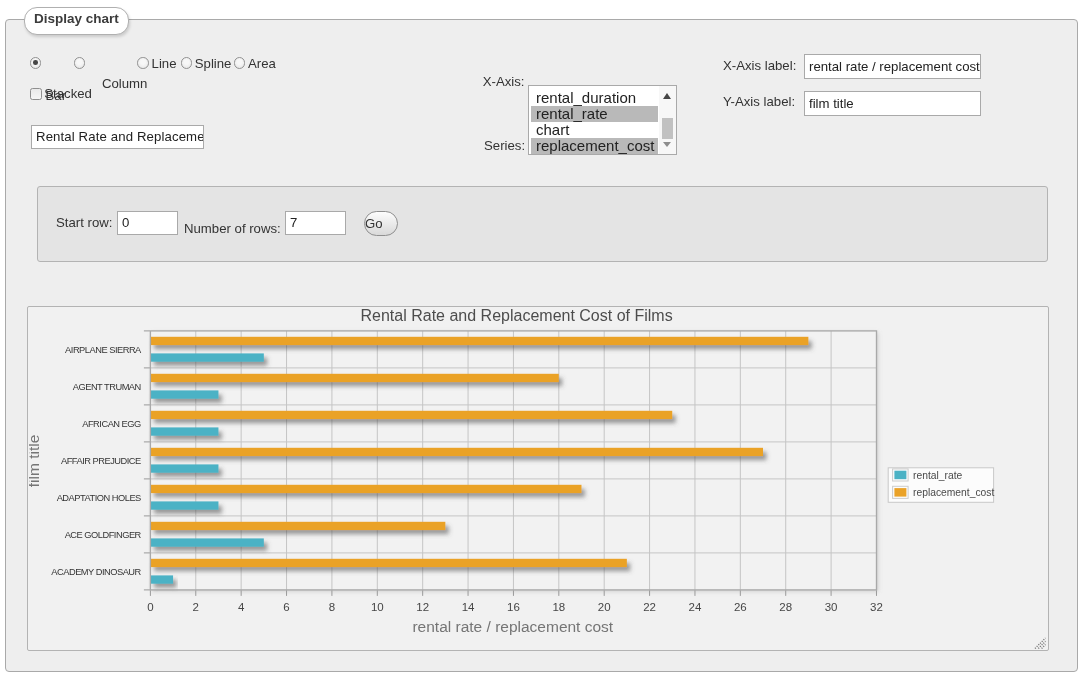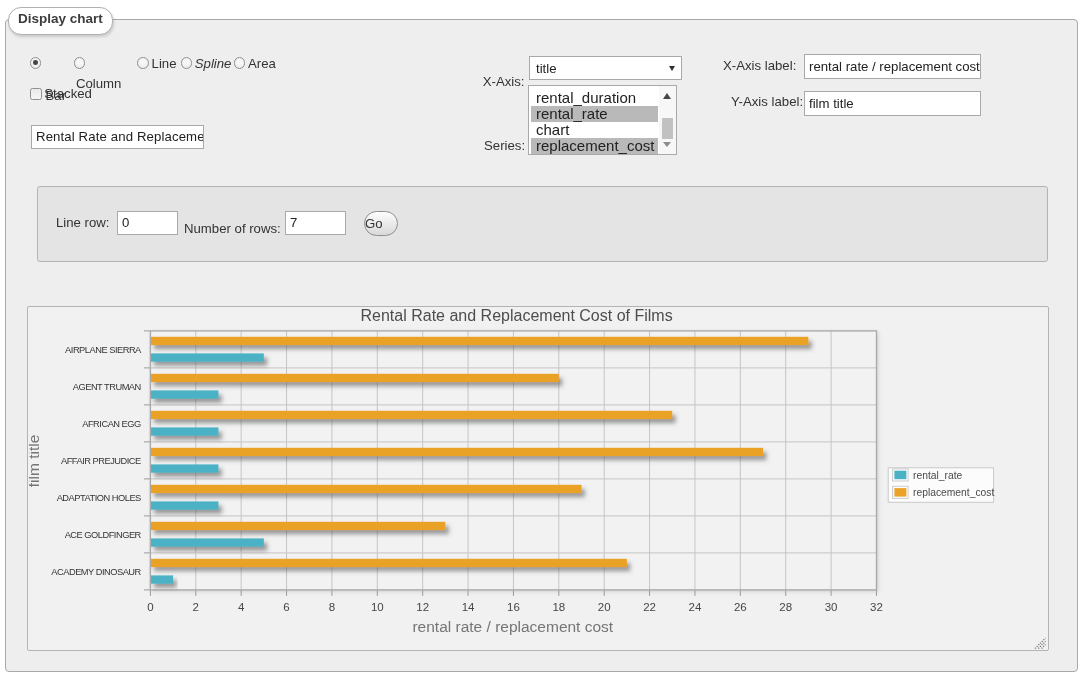--- a/index.html
+++ b/index.html
@@ -1,81 +1,77 @@
 <!DOCTYPE html>
 <html><head>
 <meta charset="utf-8">
 <style>
 * { margin:0; padding:0; box-sizing:border-box; }
 html,body { background:#fff; font-family:"Liberation Sans", sans-serif; }
 #page { position:relative; width:1081px; height:681px; background:#fff; overflow:hidden; }
 .abs { position:absolute; }
 .fs-outer { left:5px; top:19px; width:1073px; height:653px; background:#eeeeee; border:1px solid #a9a9a9; border-radius:4px; }
-.legend1 { left:8px; top:7px; height:28px; line-height:22px; padding:0 9px; background:#fff; border:1px solid #b0b0b0; border-radius:13px; font-size:13.5px; font-weight:bold; color:#3c3c3c; box-shadow:1px 2px 3px rgba(0,0,0,0.15); }
+.legend1 { left:24px; top:7px; height:28px; line-height:22px; padding:0 9px; background:#fff; border:1px solid #b0b0b0; border-radius:13px; font-size:13.5px; font-weight:bold; color:#3c3c3c; box-shadow:1px 2px 3px rgba(0,0,0,0.15); }
 .lbl { font-size:13.2px; color:#333; white-space:nowrap; line-height:15px; }
 .radio { width:11.5px; height:11.5px; border-radius:50%; border:1px solid #919191; background:radial-gradient(circle at 50% 40%, #f7f7f7 30%, #e3e3e3 100%); }
 .radio.on::after { content:""; position:absolute; left:2.4px; top:2.4px; width:4.7px; height:4.7px; border-radius:50%; background:#464646; }
 .checkbox { width:12px; height:12px; border-radius:2.5px; border:1px solid #8f8f8f; background:linear-gradient(#eaeaea,#f6f6f6); }
 .tinput { background:#fff; border:1px solid #a9a9a9; font-size:13.2px; color:#222; line-height:22px; padding:0 0 0 4px; white-space:nowrap; overflow:hidden; }
 .selbox { background:#fff; border:1px solid #a9a9a9; }
 .opt { height:16px; font-size:15px; color:#222; padding-left:5px; line-height:16px; }
 .fs-inner { left:37px; top:186px; width:1011px; height:76px; background:#e4e4e4; border:1px solid #b3b3b3; border-radius:3px; }
 .gobtn { left:364px; top:211px; width:34px; height:25px; border:1px solid #8f8f8f; border-radius:13px; background:linear-gradient(#fdfdfd,#d9d9d9); font-size:13.2px; color:#333; line-height:23px; }
 .chartbox { left:27px; top:306px; width:1022px; height:345px; background:#f1f1f1; border:1px solid #b3b3b3; border-radius:2px; }
 </style>
 </head>
 <body>
 <div id="page">
   <div class="abs fs-outer"></div>
   <div class="abs legend1">Display chart</div>
 
   <div class="abs radio on" style="left:29.9px;top:57px;"></div>
   <div class="abs lbl" style="left:45.5px;top:55.7px;margin-top:32px;">Bar</div>
   <div class="abs radio" style="left:73.5px;top:57px;"></div>
-  <div class="abs lbl" style="left:76px;top:55.7px;margin-top:20px;">Column</div>
+  <div class="abs lbl" style="left:102px;top:55.7px;margin-top:20px;">Column</div>
   <div class="abs radio" style="left:137.0px;top:57px;"></div>
   <div class="abs lbl" style="left:151.6px;top:55.7px;">Line</div>
   <div class="abs radio" style="left:180.7px;top:57px;"></div>
-  <div class="abs lbl" style="left:194.8px;top:55.7px;font-style:italic;">Spline</div>
+  <div class="abs lbl" style="left:194.8px;top:55.7px;">Spline</div>
   <div class="abs radio" style="left:233.8px;top:57px;"></div>
   <div class="abs lbl" style="left:248.0px;top:55.7px;">Area</div>
 
   <div class="abs checkbox" style="left:29.5px;top:88px;"></div>
   <div class="abs lbl" style="left:44.3px;top:86.3px;">Stacked</div>
 
   <div class="abs tinput" style="left:31px;top:125px;width:173px;height:24px;letter-spacing:0.12px;">Rental Rate and Replacement Cost of Films</div>
 
   <div class="abs lbl" style="left:482.7px;top:57.6px;margin-top:16px;">X-Axis:</div>
-  <div class="abs selbox" style="left:529px;top:56px;width:153px;height:24px;">
-    <div class="abs" style="left:6px;top:4.2px;font-size:13.2px;line-height:15px;color:#222;">title</div>
-    <div class="abs" style="right:6px;top:9.4px;width:0;height:0;border-left:3px solid transparent;border-right:3px solid transparent;border-top:5.2px solid #2f2f2f;"></div>
-  </div>
 
   <div class="abs lbl" style="left:484px;top:138px;">Series:</div>
   <div class="abs selbox" style="left:528px;top:85px;width:149px;height:70px;overflow:hidden;">
     <div class="abs" style="left:2px;top:4px;width:127px;">
       <div class="opt">rental_duration</div>
       <div class="opt" style="background:#b9b9b9;">rental_rate</div>
       <div class="opt">chart</div>
       <div class="opt" style="background:#b9b9b9;">replacement_cost</div>
     </div>
     <div class="abs" style="right:0;top:0;width:17px;height:68px;background:#f7f7f7;">
       <div class="abs" style="left:3.5px;top:6.5px;width:0;height:0;border-left:4.5px solid transparent;border-right:4.5px solid transparent;border-bottom:6px solid #454545;"></div>
       <div class="abs" style="left:3px;top:32px;width:11px;height:21px;background:#c1c1c1;"></div>
       <div class="abs" style="left:3.5px;top:55.5px;width:0;height:0;border-left:4.5px solid transparent;border-right:4.5px solid transparent;border-top:5.5px solid #8d8d8d;"></div>
     </div>
   </div>
 
   <div class="abs lbl" style="left:723px;top:58.1px;">X-Axis label:</div>
   <div class="abs tinput" style="left:804px;top:54px;width:177px;height:25px;line-height:23px;">rental rate / replacement cost</div>
-  <div class="abs lbl" style="left:723px;top:93.7px;margin-left:8px;">Y-Axis label:</div>
+  <div class="abs lbl" style="left:723px;top:93.7px;">Y-Axis label:</div>
   <div class="abs tinput" style="left:804px;top:91px;width:177px;height:25px;line-height:23px;">film title</div>
 
   <div class="abs fs-inner"></div>
-  <div class="abs lbl" style="left:56px;top:215.4px;">Line row:</div>
+  <div class="abs lbl" style="left:56px;top:215.4px;">Start row:</div>
   <div class="abs tinput" style="left:117px;top:211px;width:61px;height:24px;">0</div>
   <div class="abs lbl" style="left:184px;top:215.4px;margin-top:6px;">Number of rows:</div>
   <div class="abs tinput" style="left:285px;top:211px;width:61px;height:24px;">7</div>
   <div class="abs gobtn">Go</div>
 
   <div class="abs chartbox"></div>
   <svg class="abs" style="left:29px;top:308px;" width="1019" height="343" xmlns="http://www.w3.org/2000/svg">
     <defs>
         <filter id="bsh" x="-20%" y="-80%" width="140%" height="280%">
           <feDropShadow dx="3.4" dy="4.1" stddev="2.2" flood-color="#505050" flood-opacity="0.55"></feDropShadow>

